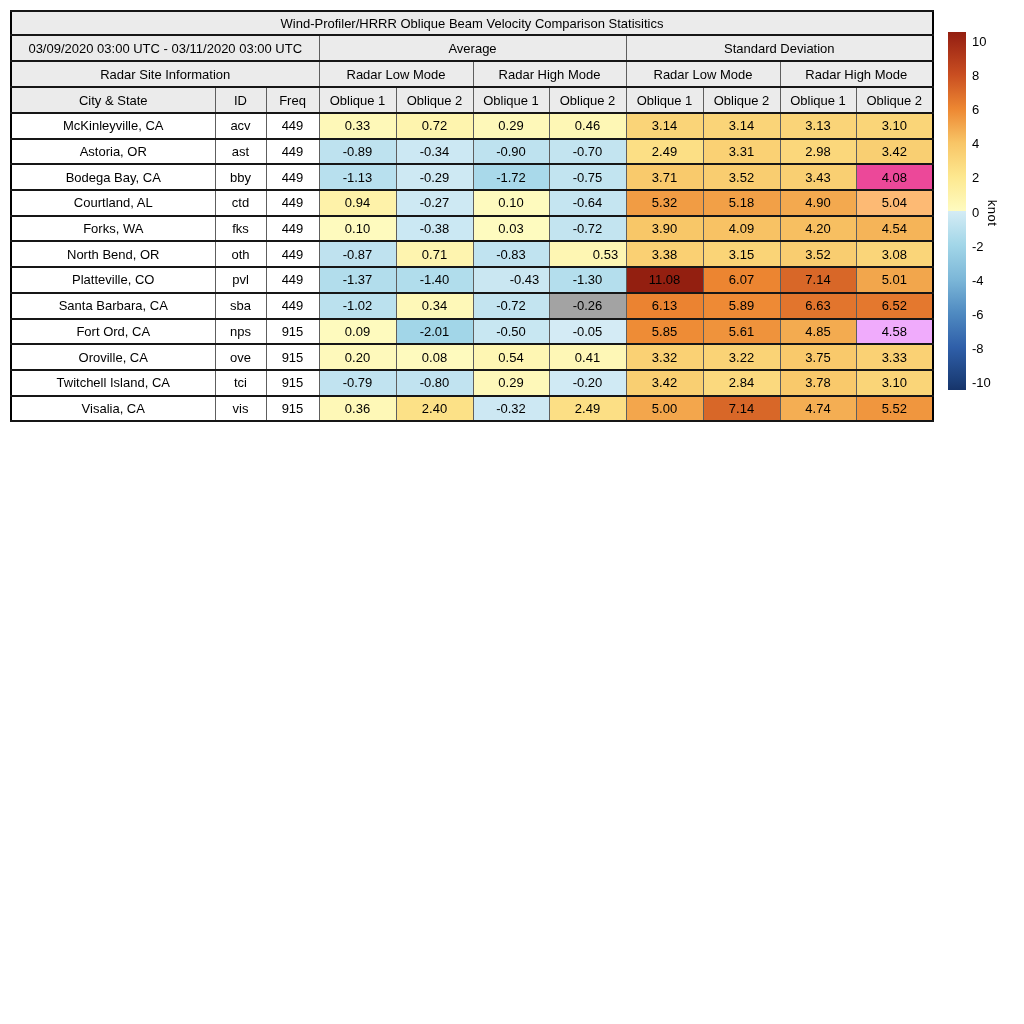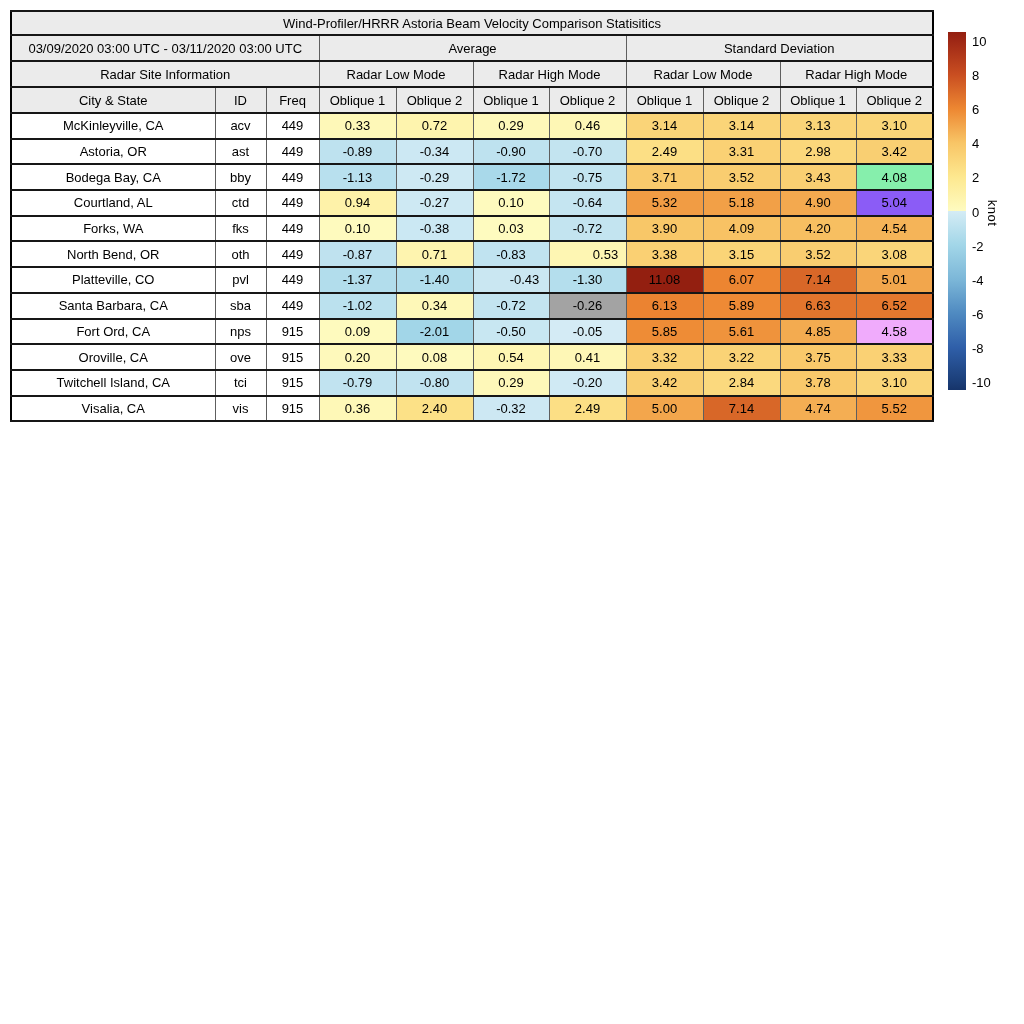--- a/index.html
+++ b/index.html
@@ -35,21 +35,21 @@
         <col style="width:77px">
         <col style="width:76px">
         <col style="width:77px">
       <col style="width:77px">
         <col style="width:77px">
         <col style="width:76px">
         <col style="width:77px">
     </colgroup>
     <thead>
       <tr class="title-row">
-        <th colspan="11">Wind-Profiler/HRRR Astoria Beam Velocity Comparison Statisitics</th>
+        <th colspan="11">Wind-Profiler/HRRR Oblique Beam Velocity Comparison Statisitics</th>
       </tr>
       <tr class="hrow">
         <th colspan="3">03/09/2020 03:00 UTC - 03/11/2020 03:00 UTC</th>
         <th colspan="4">Average</th>
         <th colspan="4">Standard Deviation</th>
       </tr>
       <tr class="hrow">
         <th colspan="3">Radar Site Information</th>
         <th colspan="2">Radar Low Mode</th>
         <th colspan="2">Radar High Mode</th>
@@ -101,34 +101,34 @@
           <td>Bodega Bay, CA</td>
           <td>bby</td>
           <td>449</td>
           <td style="background: rgb(184, 224, 238);">-1.13</td>
           <td style="background: rgb(206, 233, 243);">-0.29</td>
           <td style="background: rgb(169, 217, 234);">-1.72</td>
           <td style="background: rgb(194, 228, 240);">-0.75</td>
           <td style="background: rgb(249, 202, 108);">3.71</td>
           <td style="background: rgb(249, 205, 112);">3.52</td>
           <td style="background: rgb(249, 207, 114);">3.43</td>
-          <td style="background: #86efac; margin-top: 27px;">4.08</td>
+          <td style="background: #ec4899; margin-top: 27px;">4.08</td>
         </tr>
         <tr>
           <td>Courtland, AL</td>
           <td>ctd</td>
           <td>449</td>
           <td style="background: rgb(254, 242, 169);">0.94</td>
           <td style="background: rgb(206, 233, 243);">-0.27</td>
           <td style="background: rgb(254, 250, 190);">0.10</td>
           <td style="background: rgb(197, 229, 241);">-0.64</td>
           <td style="background: rgb(241, 156, 68);">5.32</td>
           <td style="background: rgb(242, 160, 71);">5.18</td>
           <td style="background: rgb(243, 169, 79);">4.90</td>
-          <td style="background: #8b5cf6;">5.04</td>
+          <td style="background: #fdba74;">5.04</td>
         </tr>
         <tr>
           <td>Forks, WA</td>
           <td>fks</td>
           <td>449</td>
           <td style="background: rgb(254, 250, 190);">0.10</td>
           <td style="background: rgb(203, 232, 243);">-0.38</td>
           <td style="background: rgb(254, 251, 191);">0.03</td>
           <td style="background: rgb(195, 228, 240);">-0.72</td>
           <td style="background: rgb(248, 199, 104);">3.90</td>

